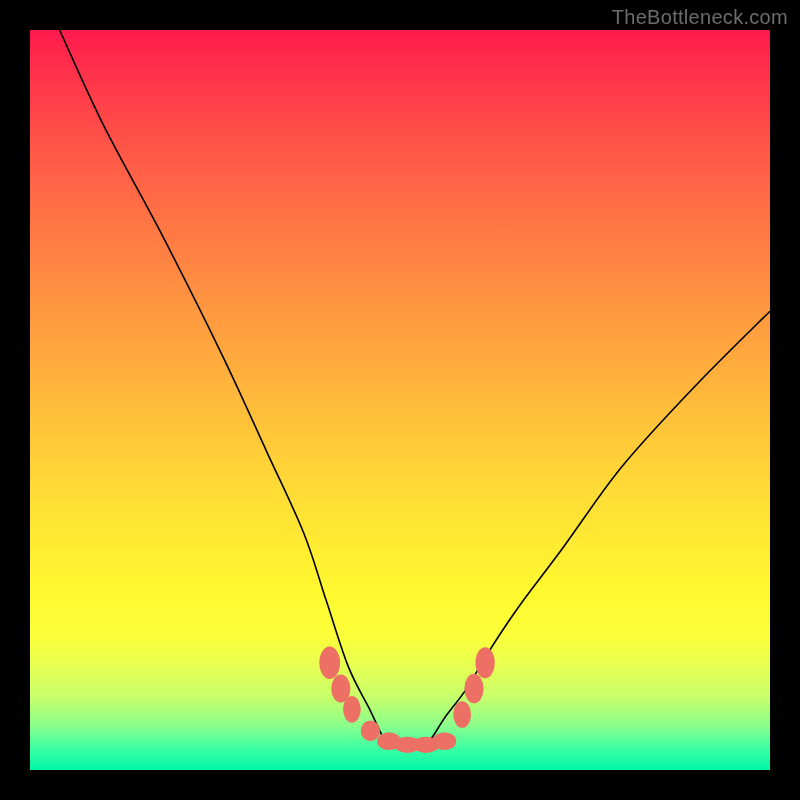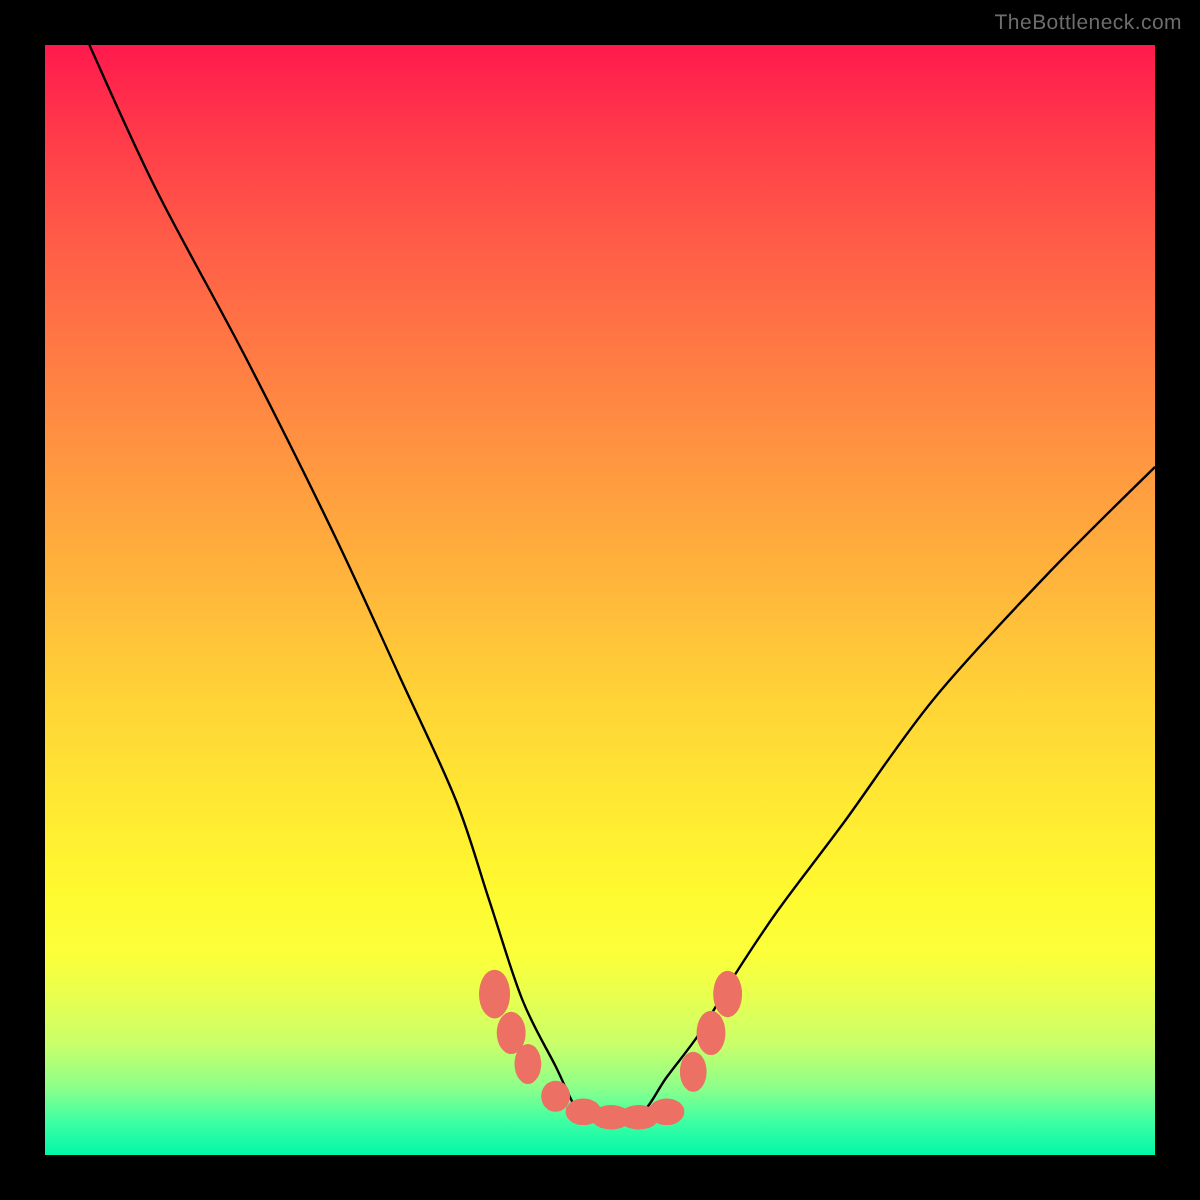--- a/index.html
+++ b/index.html
@@ -41,21 +41,21 @@
       #8bff8b 94%,
       #3effa4 97%,
       #00f7a8 100%
     );
   }
   .watermark {
     position: absolute;
     top: 6px;
     right: 12px;
     color: #6d6d6d;
-    font-size: 14px;
+    font-size: 20px;
     letter-spacing: 0.3px;
     font-weight: 500;
   }
   svg.curve {
     position: absolute;
     inset: 0;
     width: 100%;
     height: 100%;
     overflow: visible;
   }

